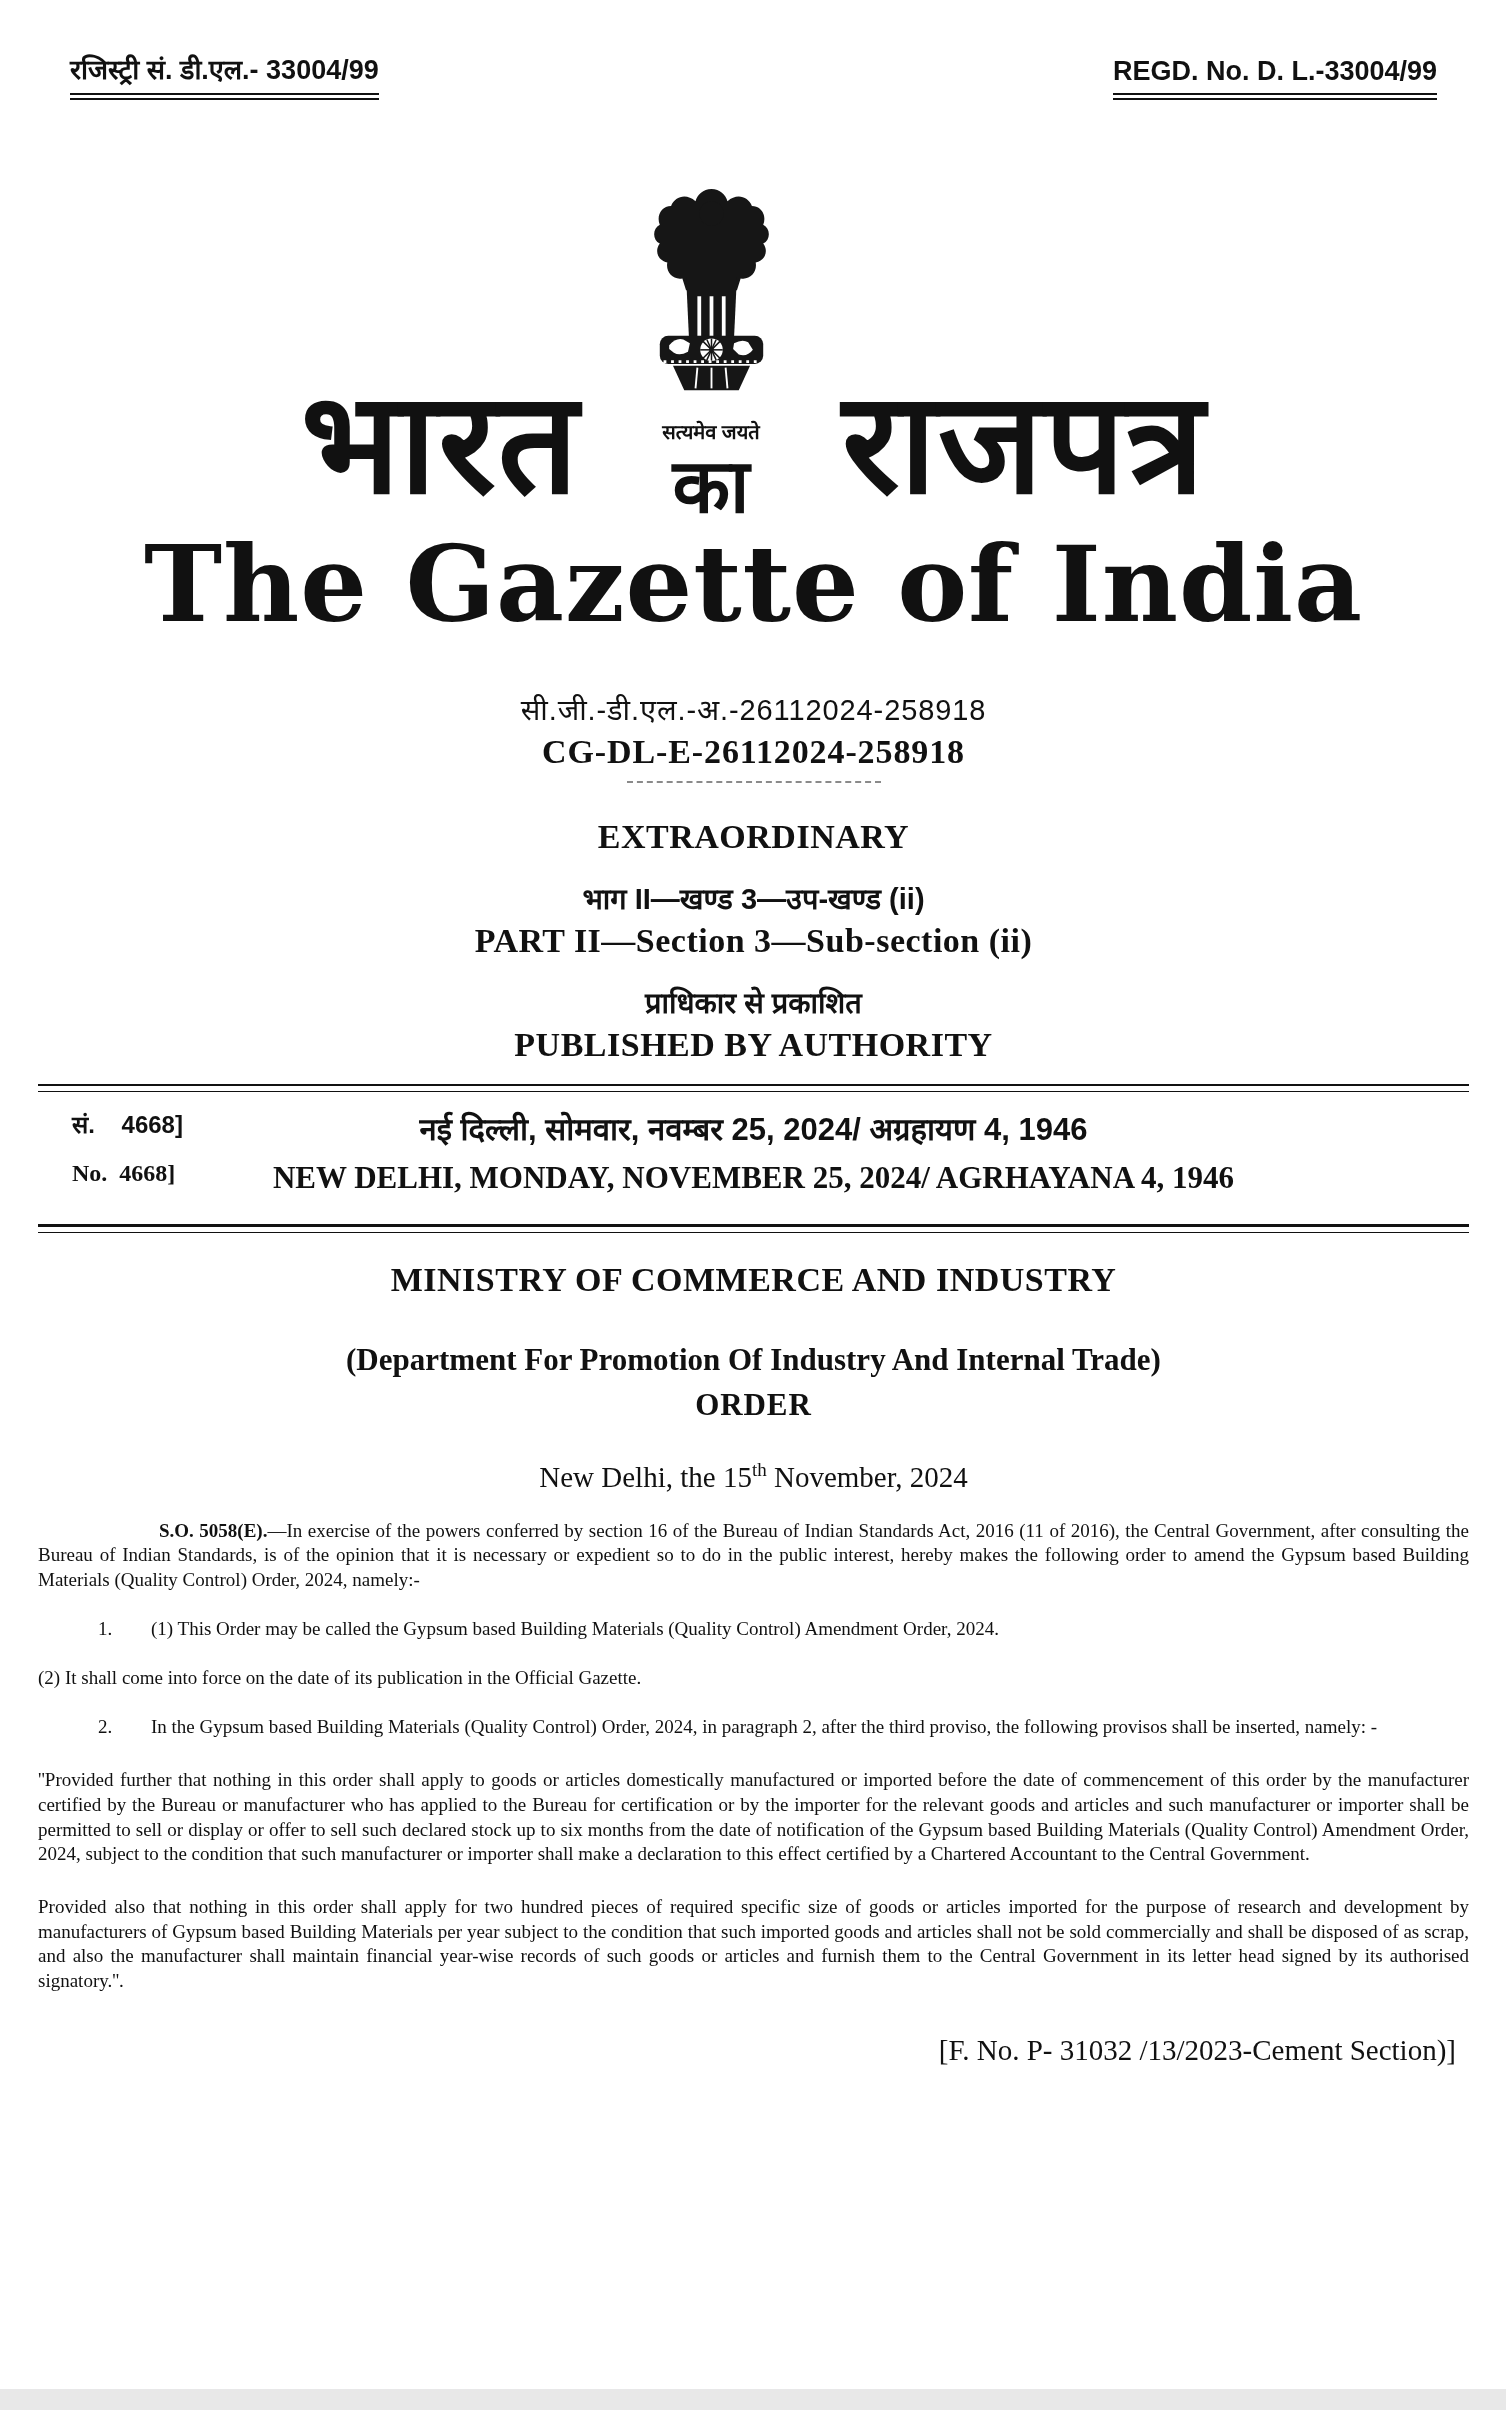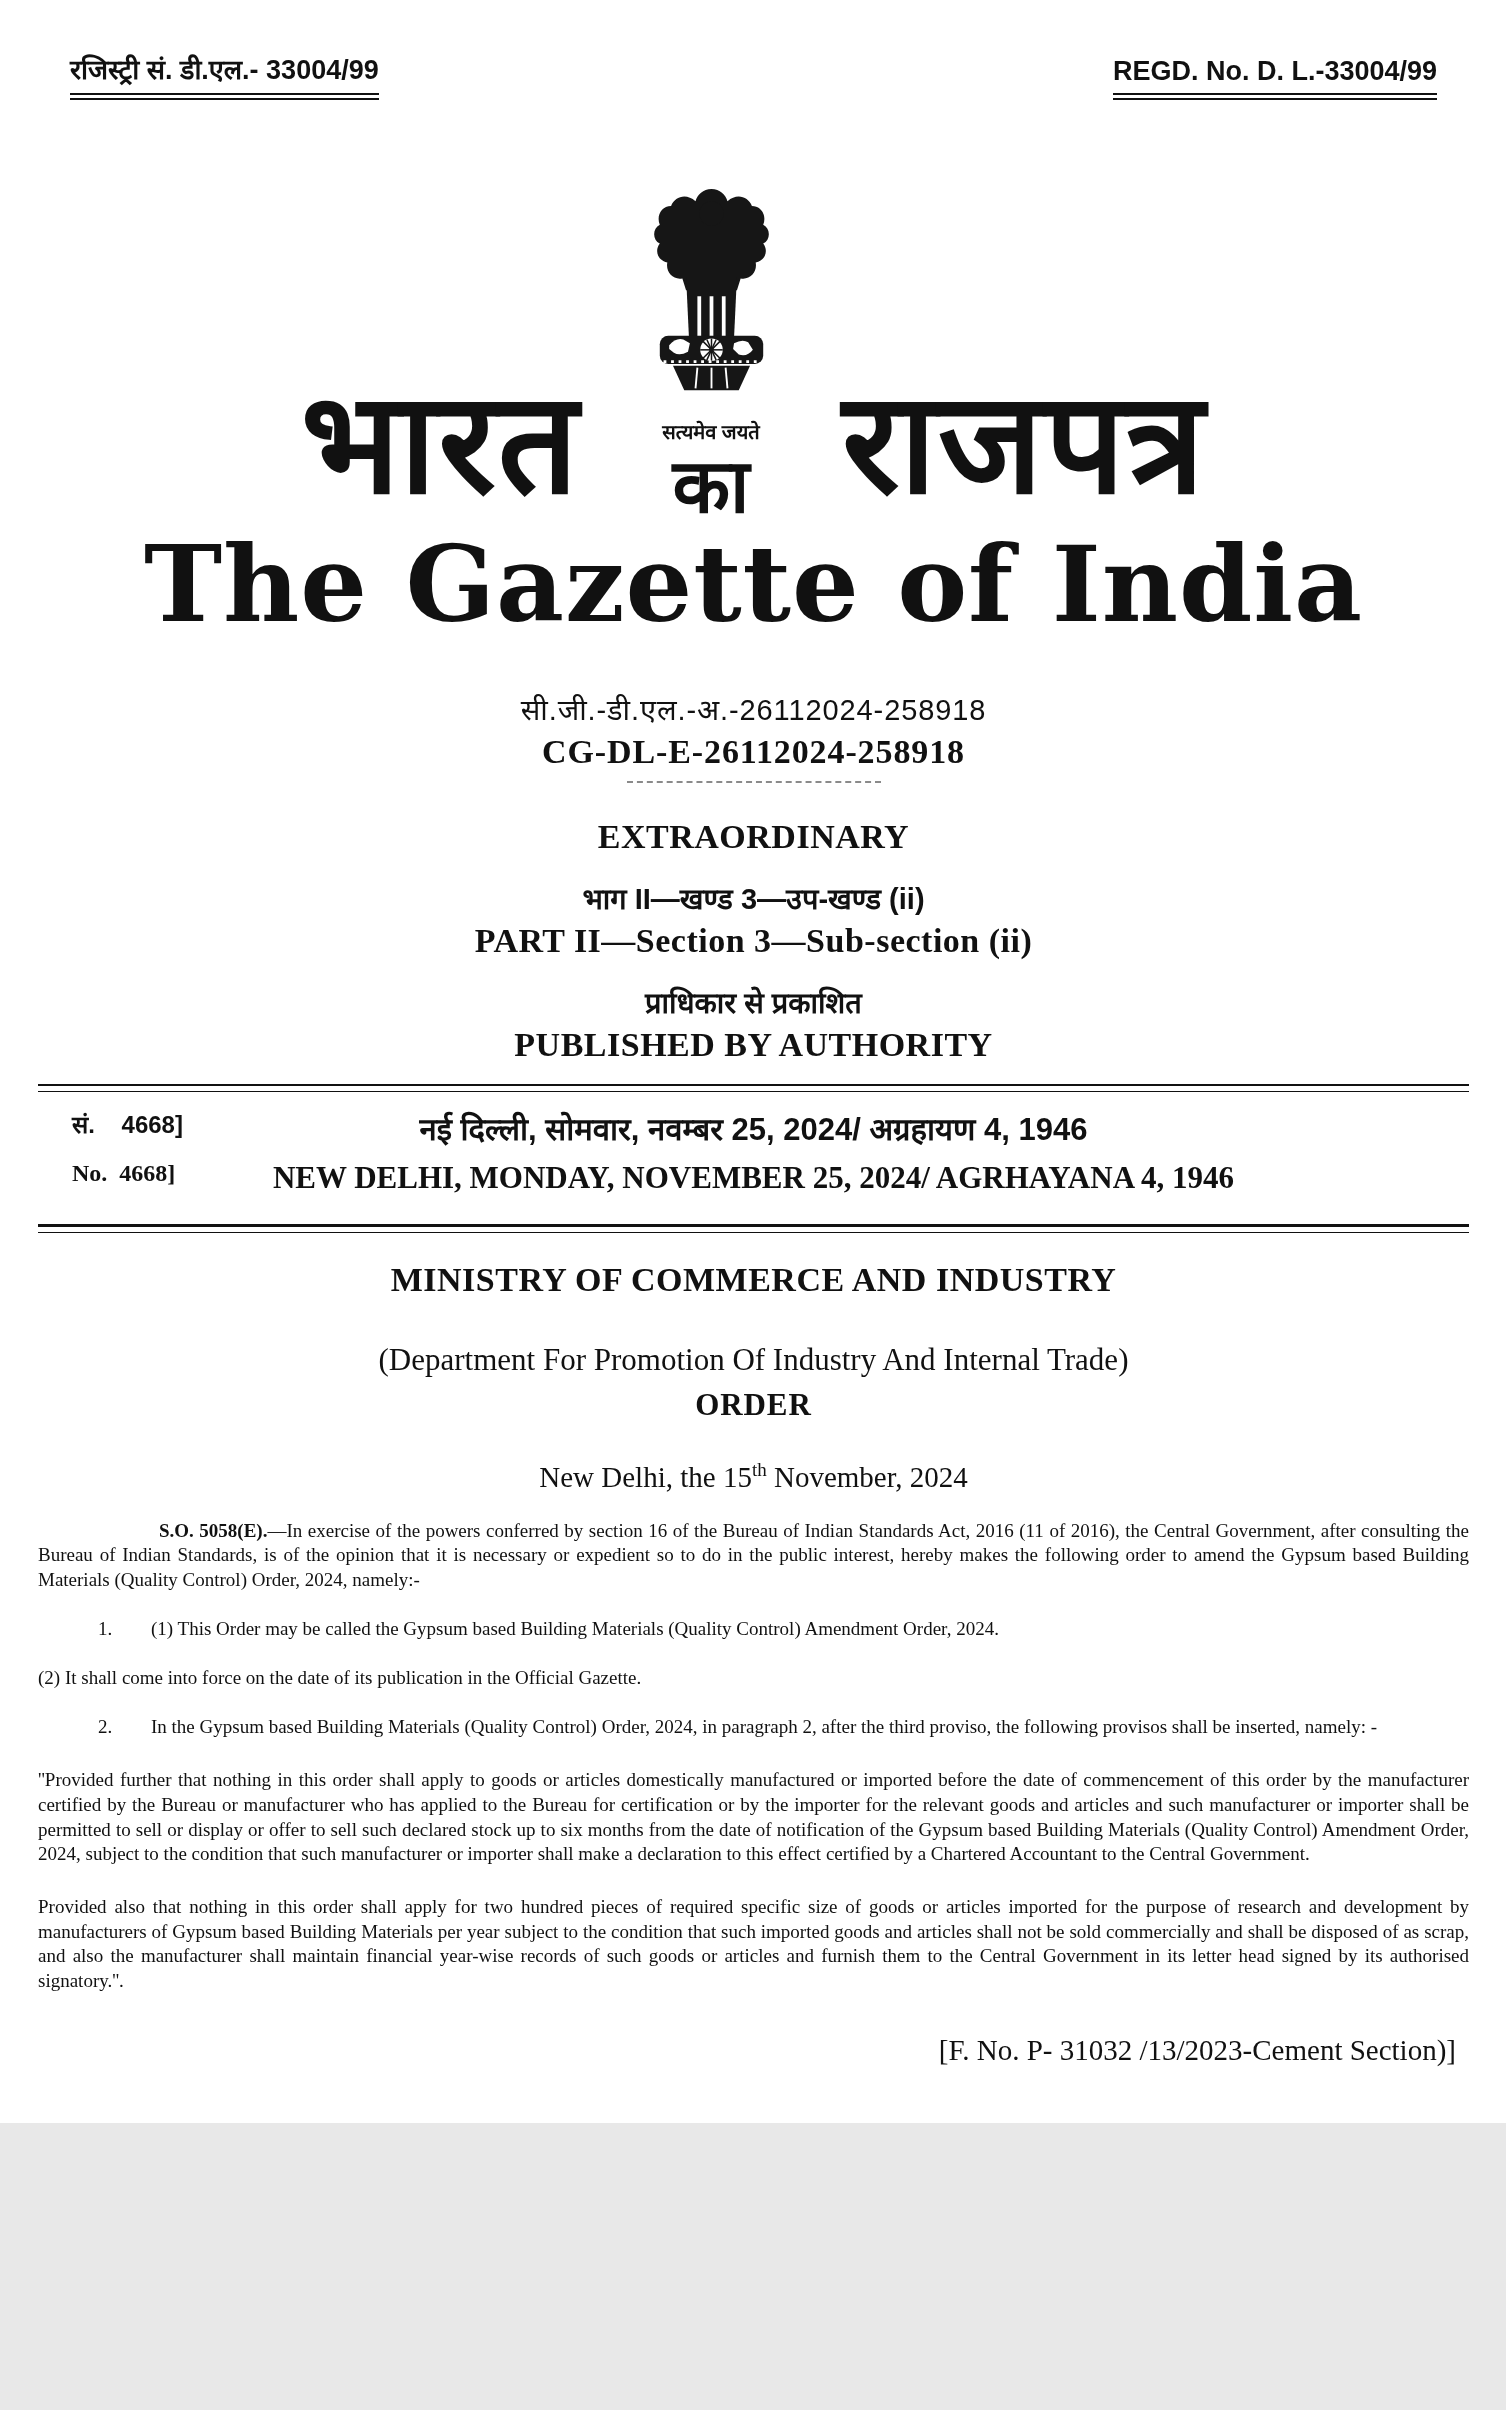--- a/index.html
+++ b/index.html
@@ -3,21 +3,21 @@
 <meta charset="utf-8">
 <style>
   html, body {
     margin: 0;
     padding: 0;
     background: #e8e8e8;
   }
   .page {
     position: relative;
     width: 1507px;
-    height: 2123px;
+    height: 2389px;
     margin: 0 auto;
     background: #ffffff;
     color: #111;
     box-sizing: border-box;
     padding: 41px 38px 28px 38px;
     overflow: hidden;
     font-family: "Liberation Serif", "DejaVu Serif", serif;
   }
 
   
@@ -167,21 +167,21 @@
     display: block;
     text-align: center;
     font-weight: bold;
     font-size: 31px;
     white-space: nowrap;
   }
 
   
   .order-head { margin-top: 28px; text-align: center; }
   .ministry { font-weight: bold; font-size: 34px; letter-spacing: 0.5px; }
-  .dept { margin-top: 43px; font-weight: normal; font-size: 31px; }
+  .dept { margin-top: 43px; font-weight: bold; font-size: 31px; }
   .order-title { margin-top: 9.4px; font-weight: bold; font-size: 31px; letter-spacing: 0.9px; }
   .order-date { margin-top: 36px; font-size: 29px; }
   .order-date sup { font-size: 19px; }
 
   
   .doc-body { margin-top: 24.5px; font-size: 19px; line-height: 1.3; }
   .para { margin: 0; }
   .para.indent { text-indent: 121px; text-align: justify; }
   .para.just { text-align: justify; margin-top: 28px; }
   .para.flush { margin-top: 24.5px; }

